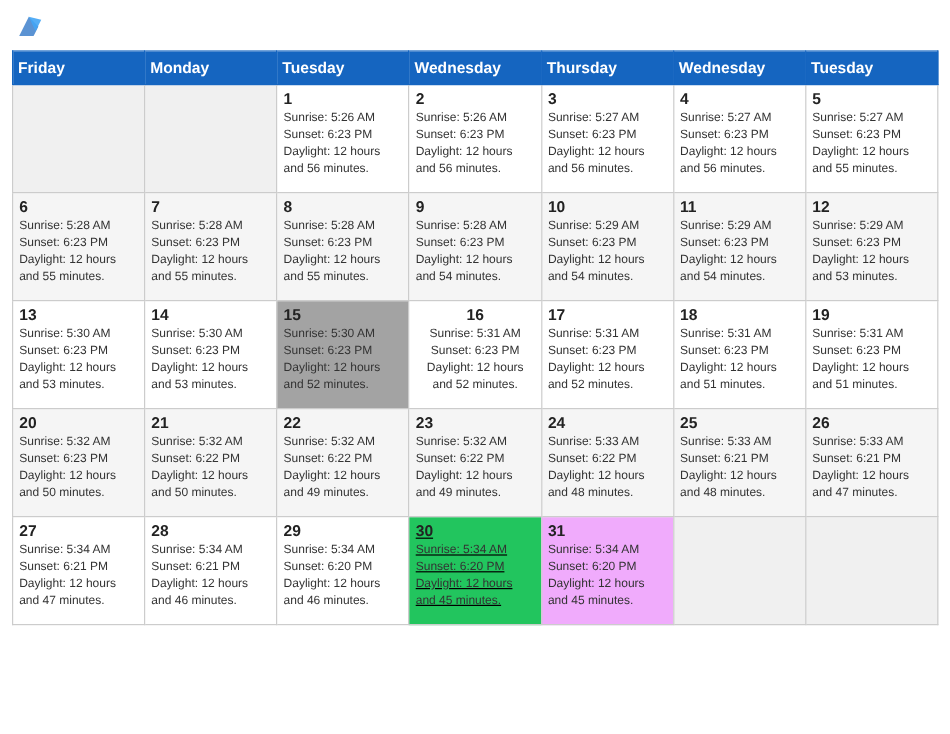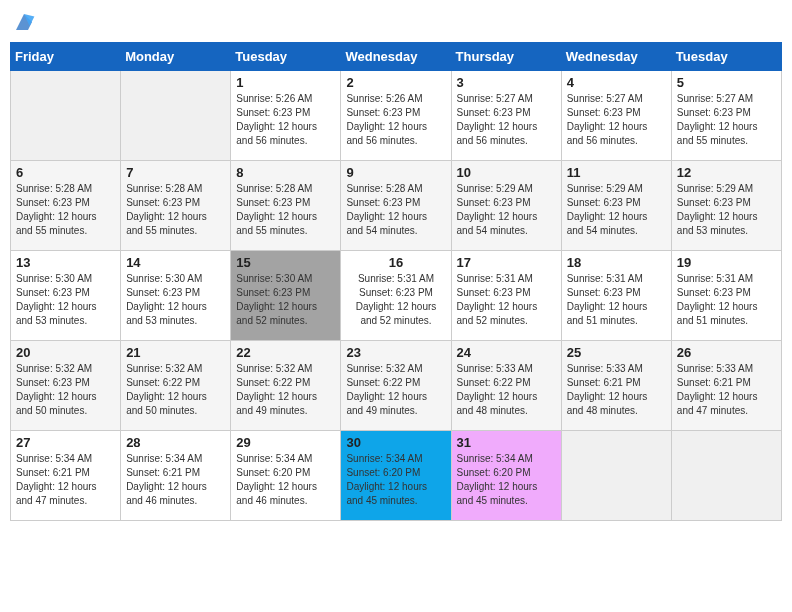--- a/index.html
+++ b/index.html
@@ -309,21 +309,21 @@
           <div class="day-info" style="white-space: pre-line;">Sunrise: 5:34 AM
 Sunset: 6:21 PM
 Daylight: 12 hours and 46 minutes.</div>
         </td>
         <td style="background: rgb(255, 255, 255);">
           <div class="day-number">29</div>
           <div class="day-info" style="white-space: pre-line;">Sunrise: 5:34 AM
 Sunset: 6:20 PM
 Daylight: 12 hours and 46 minutes.</div>
         </td>
-        <td style="background: #0ea5e9;">
+        <td style="background: #22c55e; text-decoration: underline;">
           <div class="day-number">30</div>
           <div class="day-info" style="white-space: pre-line;">Sunrise: 5:34 AM
 Sunset: 6:20 PM
 Daylight: 12 hours and 45 minutes.</div>
         </td>
         <td style="background: #f0abfc;">
           <div class="day-number">31</div>
           <div class="day-info" style="white-space: pre-line;">Sunrise: 5:34 AM
 Sunset: 6:20 PM
 Daylight: 12 hours and 45 minutes.</div>

